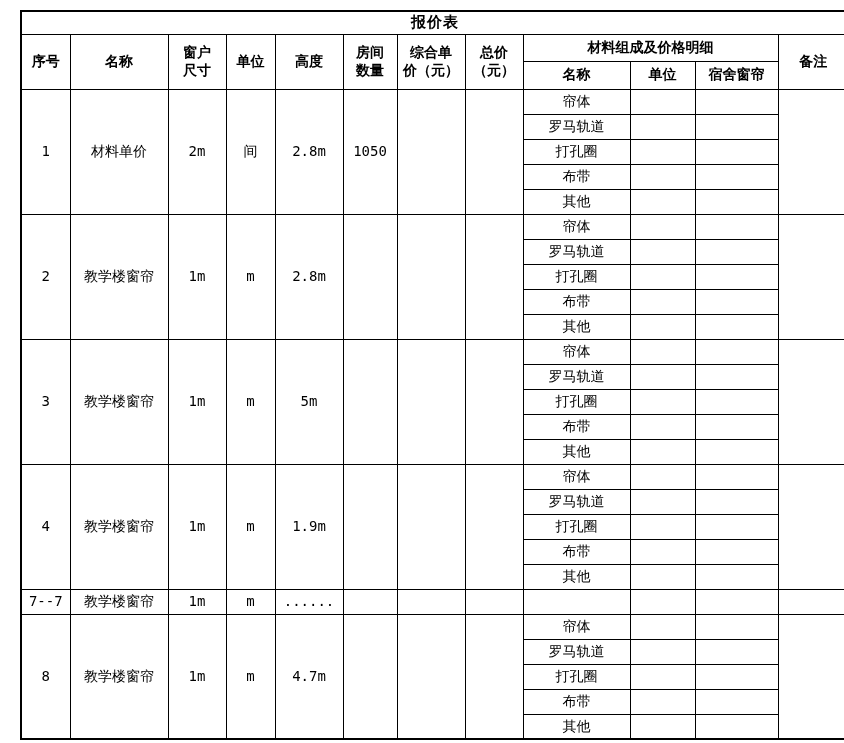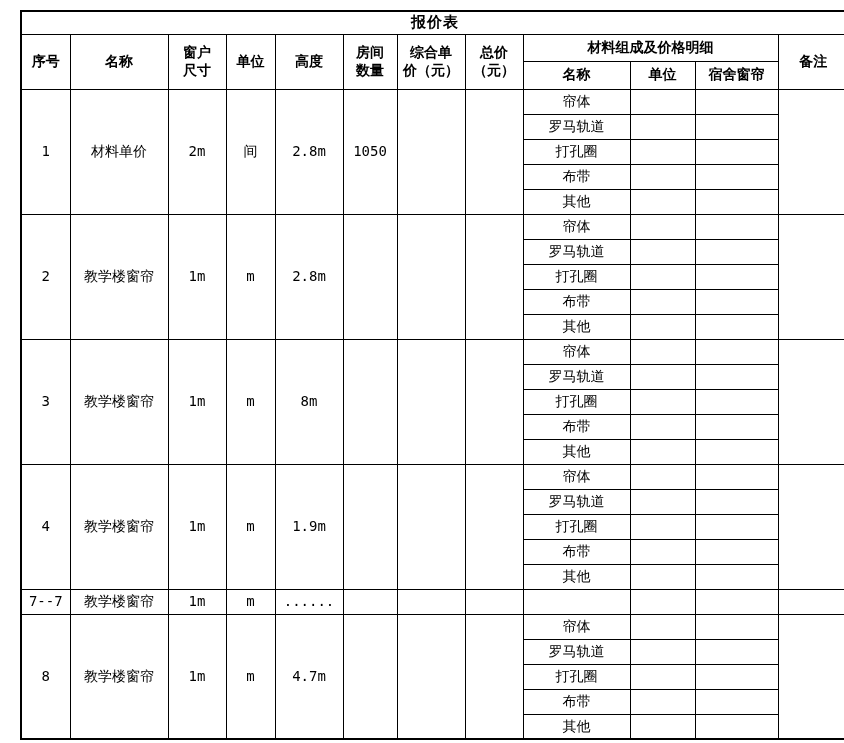--- a/index.html
+++ b/index.html
@@ -151,21 +151,21 @@
         <tr class="body-row">
           <td>其他</td>
           <td></td>
           <td></td>
         </tr>
         <tr class="body-row">
           <td rowspan="5">3</td>
           <td rowspan="5">教学楼窗帘</td>
           <td rowspan="5">1m</td>
           <td rowspan="5">m</td>
-          <td rowspan="5">8m</td>
+          <td rowspan="5">5m</td>
           <td rowspan="5"></td>
           <td rowspan="5"></td>
           <td rowspan="5"></td>
           <td>帘体</td>
           <td></td>
           <td></td>
           <td rowspan="5"></td>
         </tr>
         <tr class="body-row">
           <td>罗马轨道</td>

